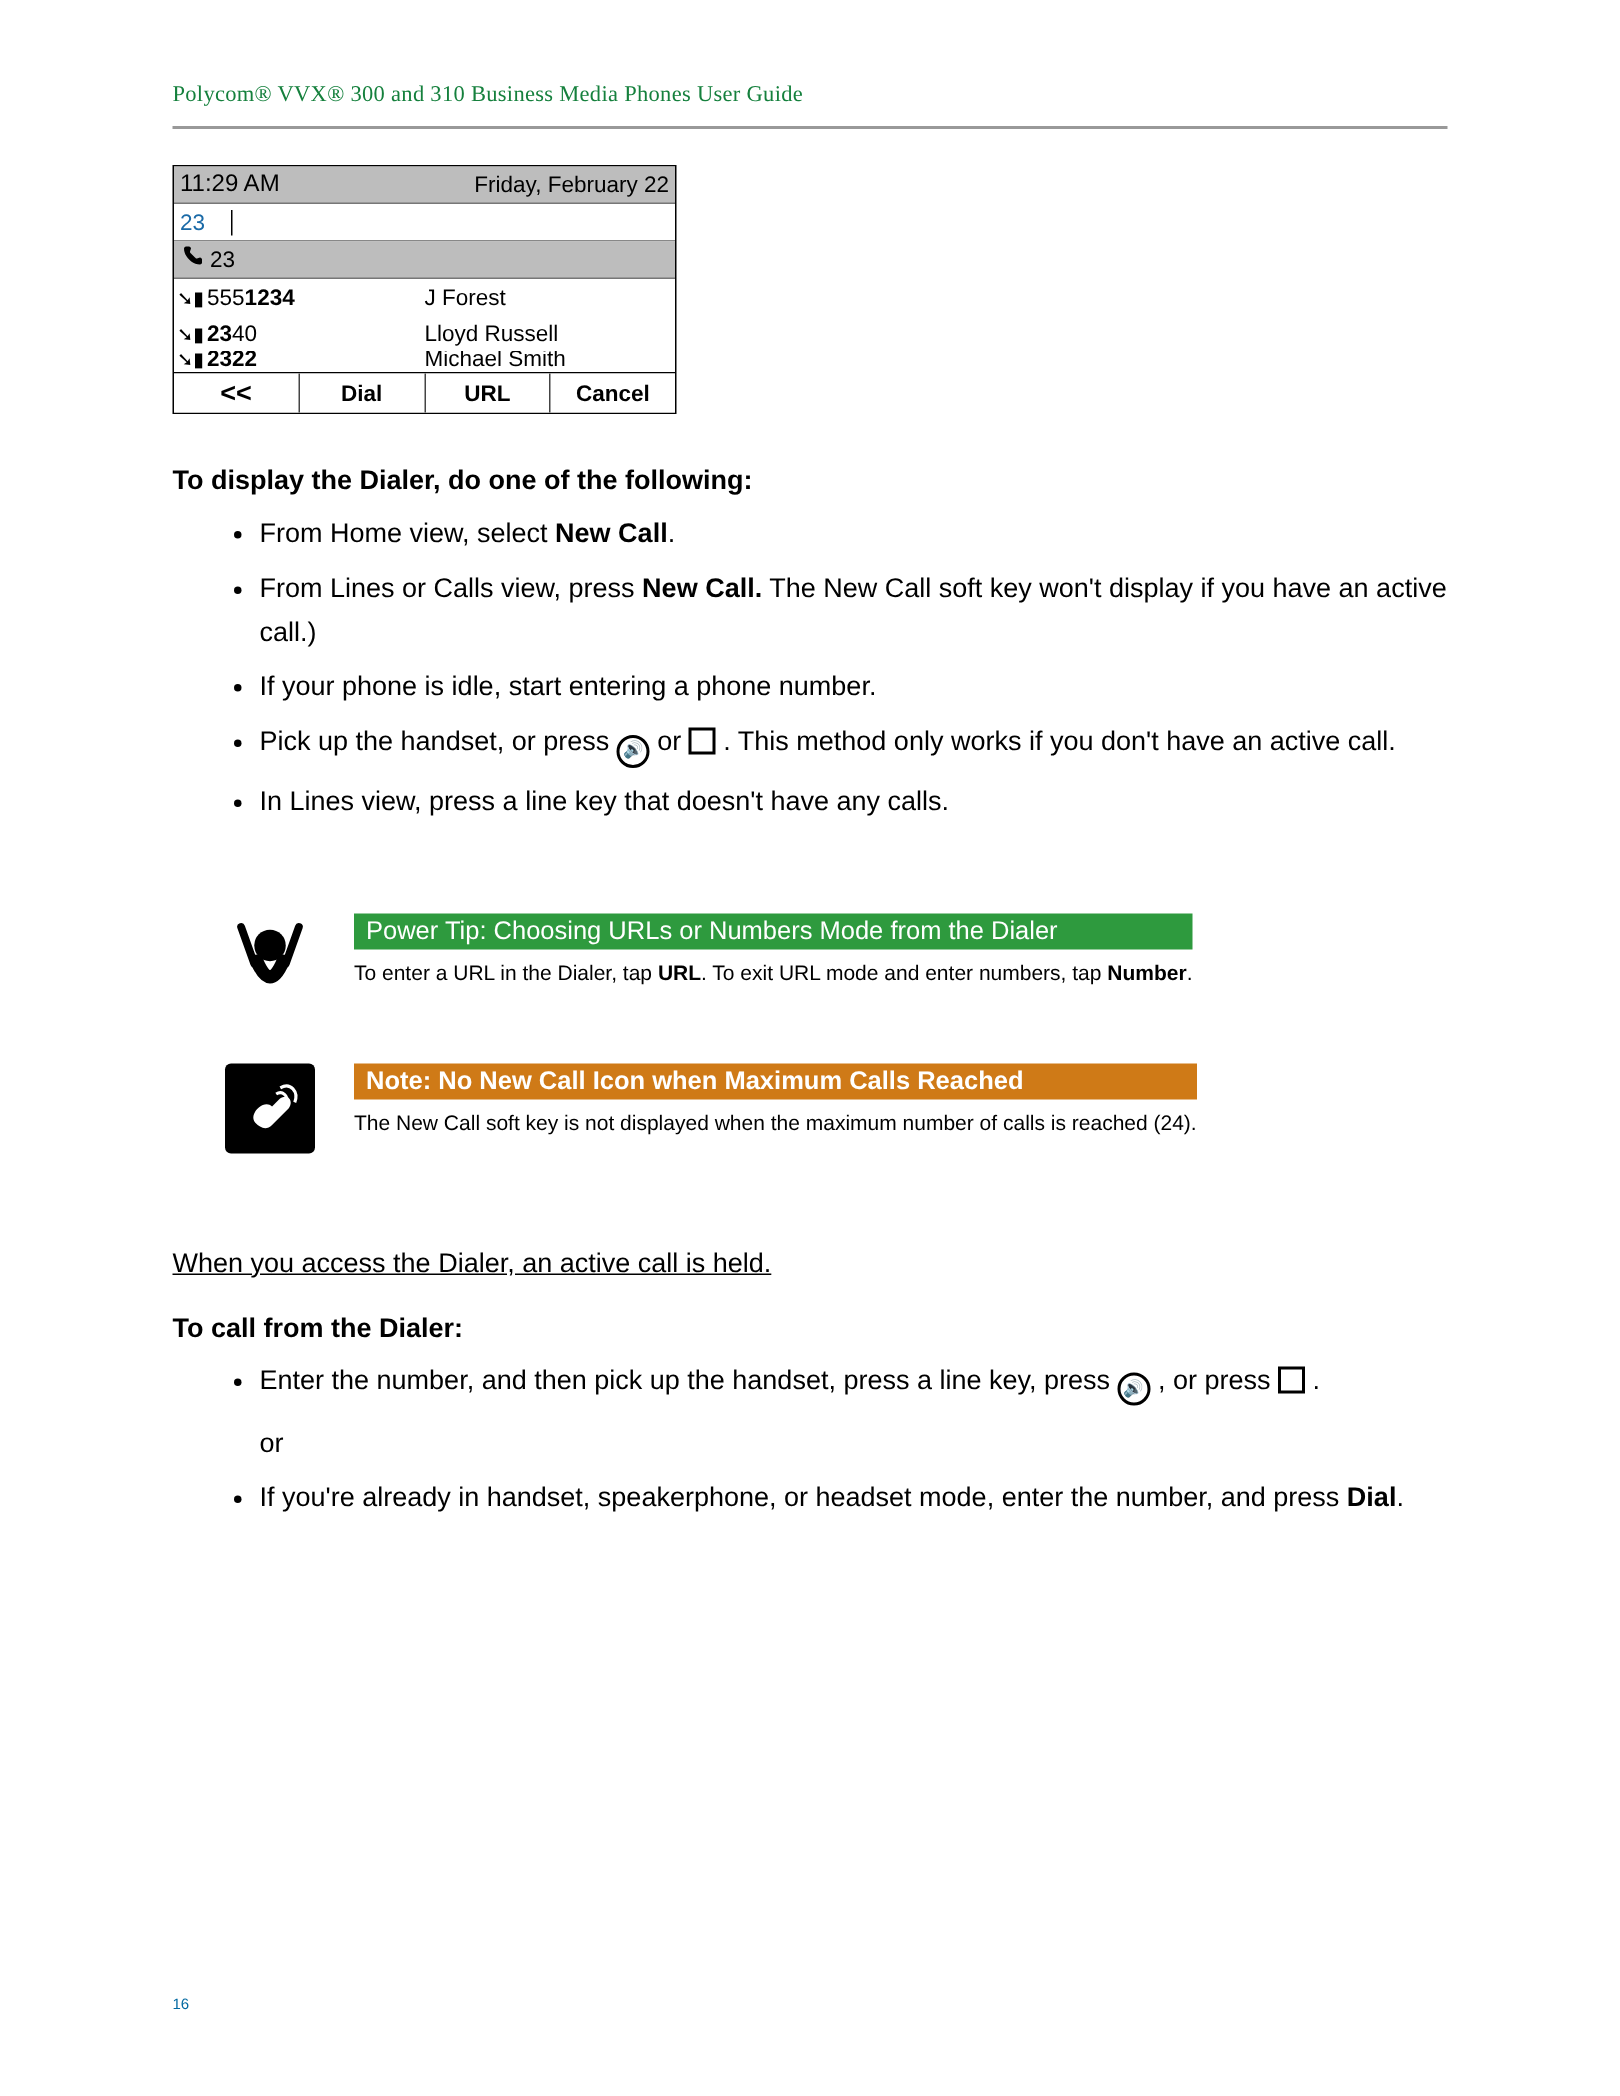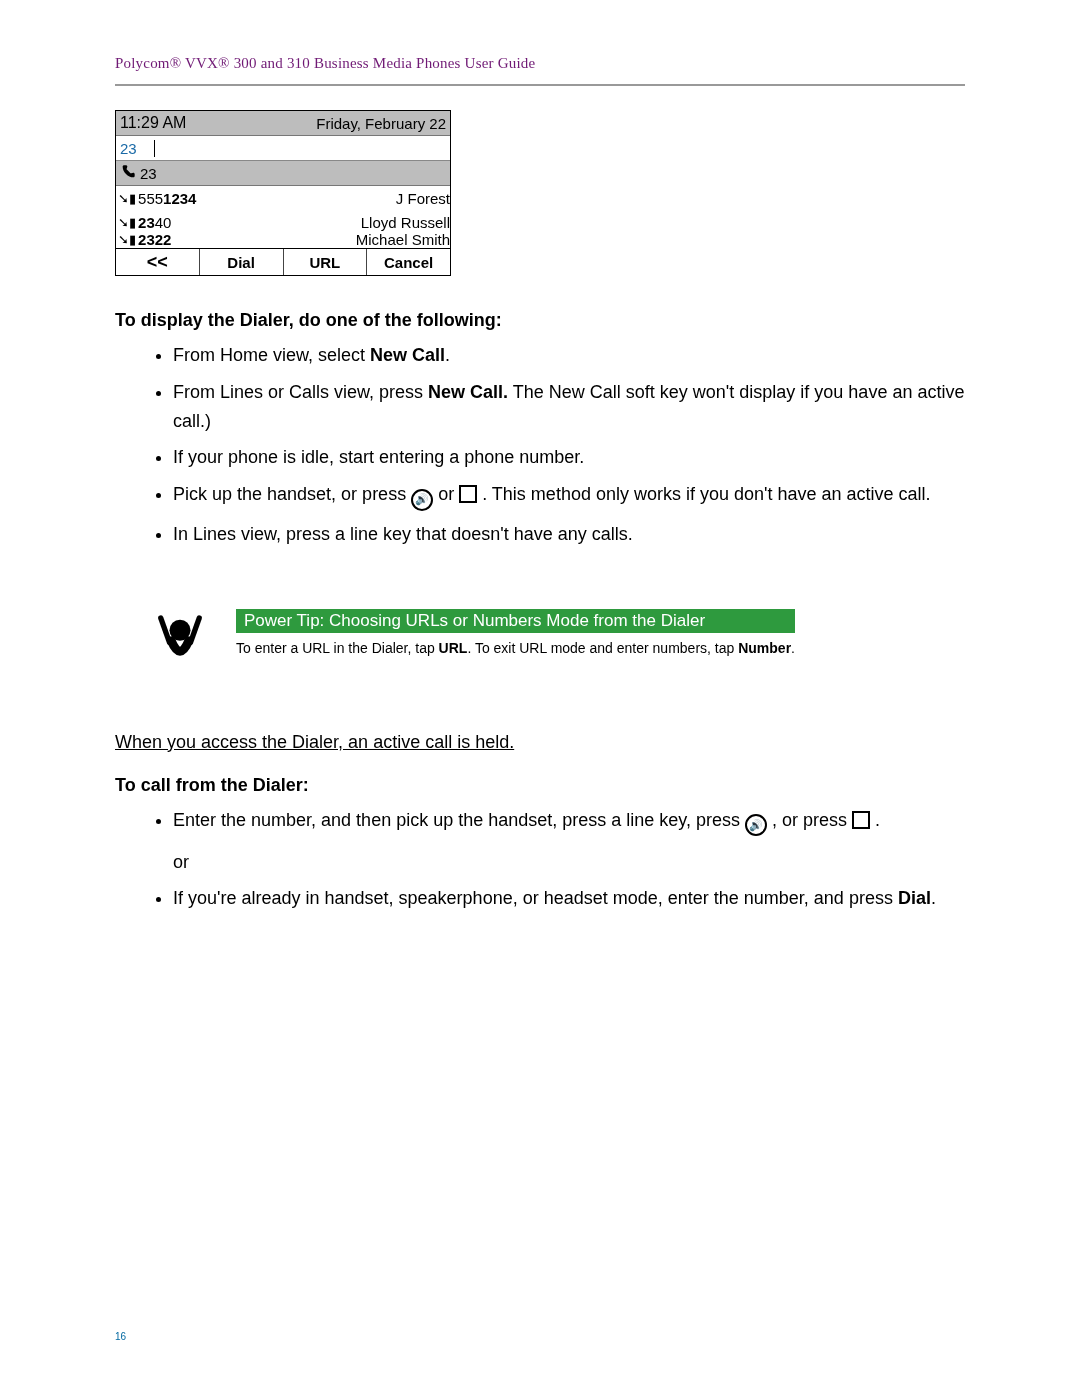--- a/index.html
+++ b/index.html
@@ -12,21 +12,21 @@
   .page {
     width: 1080px;
     min-height: 1397px;
     margin: 0 auto;
     padding: 55px 115px 40px 115px;
     box-sizing: border-box;
     position: relative;
   }
   .header-text {
     font-size: 15px;
-    color: #701a75;
+    color: #15803d;
     font-family: Georgia, 'Times New Roman', serif;
     letter-spacing: 0.2px;
   }
   .header-rule {
     border: none;
     border-top: 2px solid #999;
     margin: 12px 0 24px 0;
   }
   
   .phone {
@@ -69,21 +69,21 @@
   .phone-list {
     background: #fff;
   }
   .list-row {
     display: flex;
     height: 24px;
     align-items: center;
     padding-left: 2px;
   }
   .list-number { width: 165px; display:flex; align-items:center; gap:2px;}
-  .list-name { flex:1; text-align:right; }
+  .list-name { flex:1; text-align:left; }
   .rx-icon { font-size: 13px; line-height:1; }
   .cut-row {
     height: 14px;
     overflow: hidden;
     border-bottom: 1px solid #000;
   }
   .cut-row .list-row { transform: translateY(-7px); }
   .phone-softkeys {
     display: flex;
     height: 26px;
@@ -259,20 +259,33 @@
       </svg>
     </div>
     <div>
       <div class="callout-title callout-green">Power Tip: Choosing URLs or Numbers Mode from the Dialer</div>
       <div class="callout-text">
         <span>To enter a URL in the Dialer, tap </span><b>URL</b><span>. To exit URL mode and enter numbers, tap </span><b>Number</b><span>.</span>
       </div>
     </div>
   </div>
 
+  <div class="callout" style="margin-top:40px;">
+    <div class="callout-icon handset-icon" style="background:#000;border-radius:4px;">
+      <svg width="44" height="44" viewBox="0 0 64 64">
+        <path d="M18 46 C10 38 26 22 34 30 L40 24 C48 16 56 24 50 32 L34 48 C28 54 22 50 18 46 Z" fill="#fff"></path>
+        <path d="M38 18 C44 14 50 20 48 26" stroke="#fff" stroke-width="3" fill="none"></path>
+        <path d="M42 12 C52 6 60 16 56 26" stroke="#fff" stroke-width="3" fill="none"></path>
+      </svg>
+    </div>
+    <div>
+      <div class="callout-title callout-orange">Note: No New Call Icon when Maximum Calls Reached</div>
+      <div class="callout-text">The New Call soft key is not displayed when the maximum number of calls is reached (24).</div>
+    </div>
+  </div>
 
   <div class="body-p" style="margin-top:60px;">When you access the Dialer, an active call is held.</div>
 
   <div class="section-heading" style="margin-top:20px;">To call from the Dialer:</div>
   <ul class="doc-list">
     <li>
       <span>Enter the number, and then pick up the handset, press a line key, press </span>
       <span class="inline-icon"><span class="speaker-glyph">🔊</span></span>
       <span>, or press </span>
       <span class="inline-icon"><span class="headset-glyph"></span></span>

